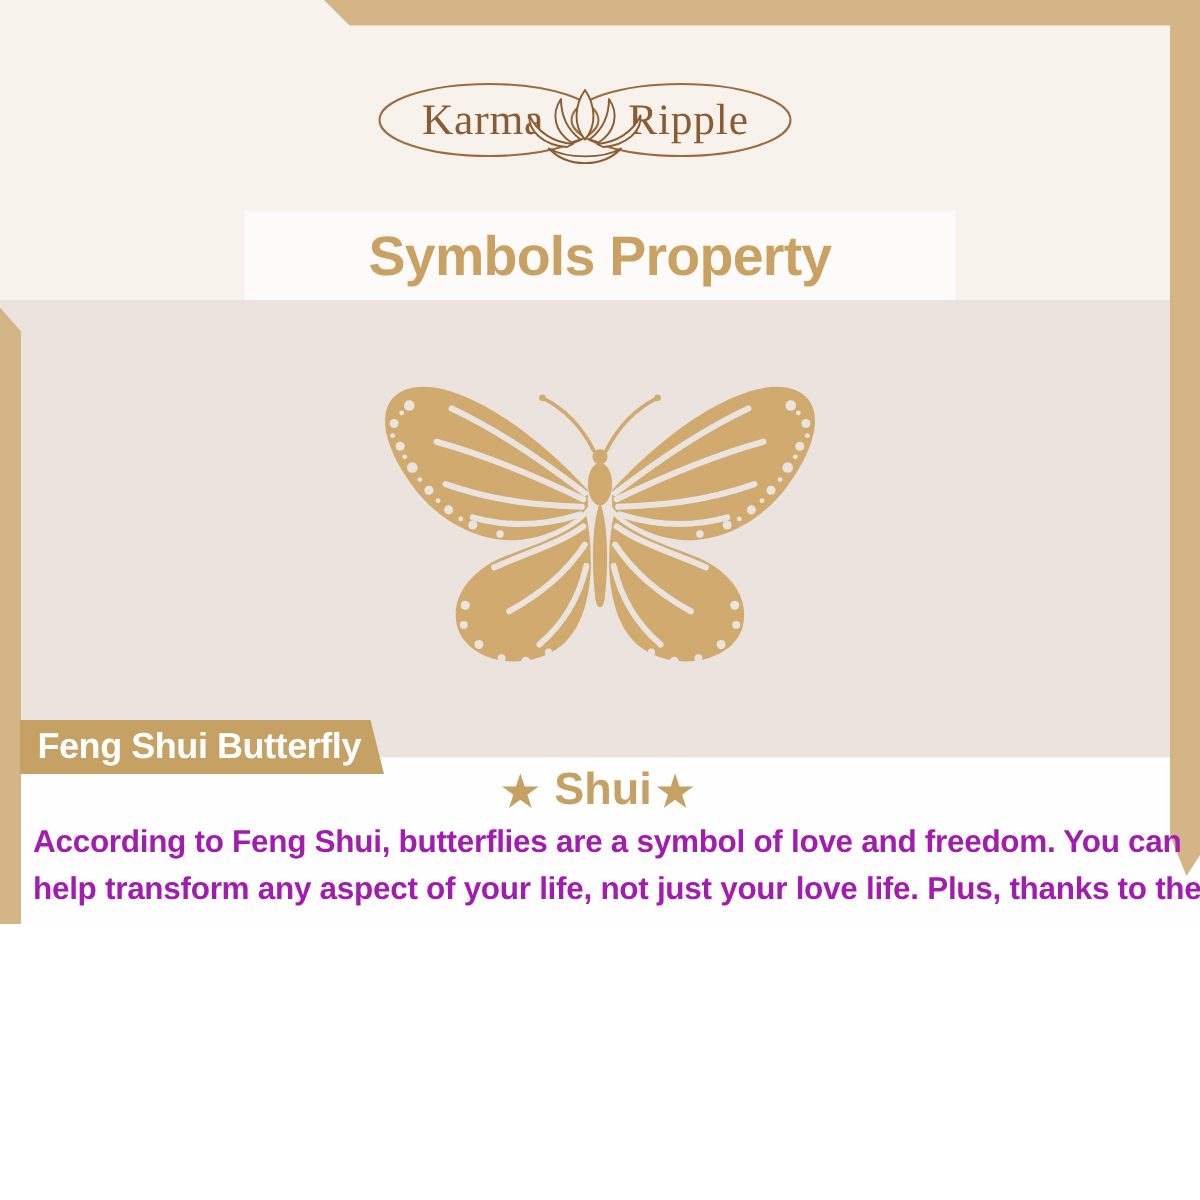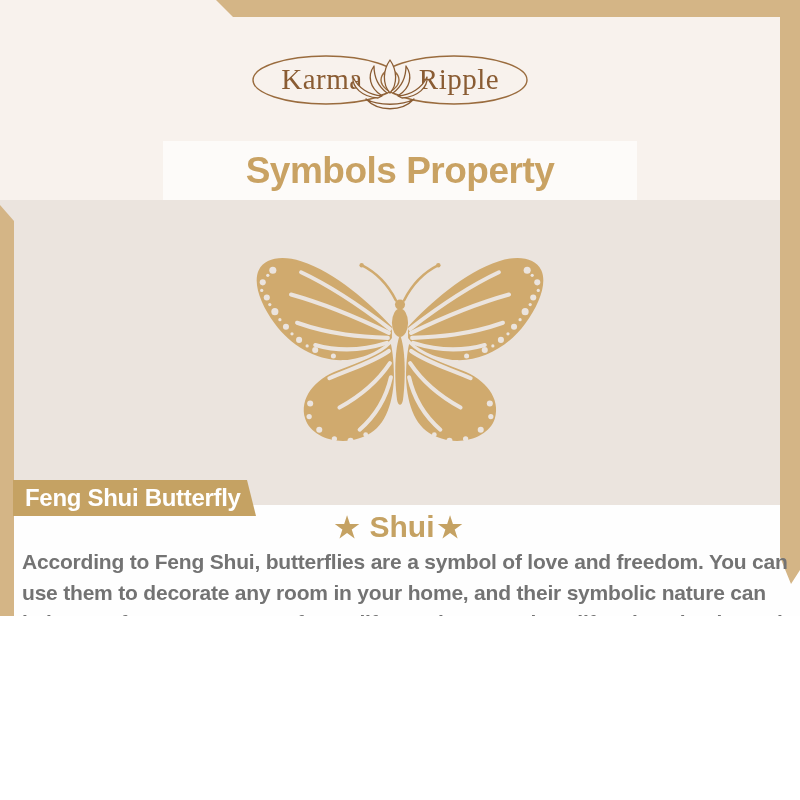--- a/index.html
+++ b/index.html
@@ -52,21 +52,21 @@
     position:absolute; left:0; top:508px; width:800px; height:38px;
     display:flex; align-items:center; justify-content:center;
     color:#c5a263; font-size:30px; font-weight:bold;
   }
   .keywords .star1 { margin-right:10px; font-size:28px; }
   .keywords .star2 { margin:0 3px; font-size:28px; }
 
   
   .paragraph { position:absolute; left:22px; top:547px; width:766px; }
   .paragraph .pline {
-    white-space:nowrap; font-size:21px; font-weight:bold; color:#737373;
+    white-space:nowrap; font-size:21px; font-weight:bold; color:#a21caf;
     line-height:30.5px; letter-spacing:-0.2px;
   }
 </style>
 </head>
 <body>
 
 <div class="page">
 
   <div class="sec-mid"></div>
   <div class="sec-bottom"></div>
@@ -157,17 +157,16 @@
   </div>
 
   <div class="keywords">
     <span class="star1">★</span>
     <span>Shui</span>
     <span class="star2">★</span>
   </div>
 
   <div class="paragraph">
     <div class="pline">According to Feng Shui, butterflies are a symbol of love and freedom. You can</div>
-    <div class="pline">use them to decorate any room in your home, and their symbolic nature can</div>
     <div class="pline">help transform any aspect of your life, not just your love life. Plus, thanks to their</div>
   </div>
 
 </div>
 
 </body></html>

